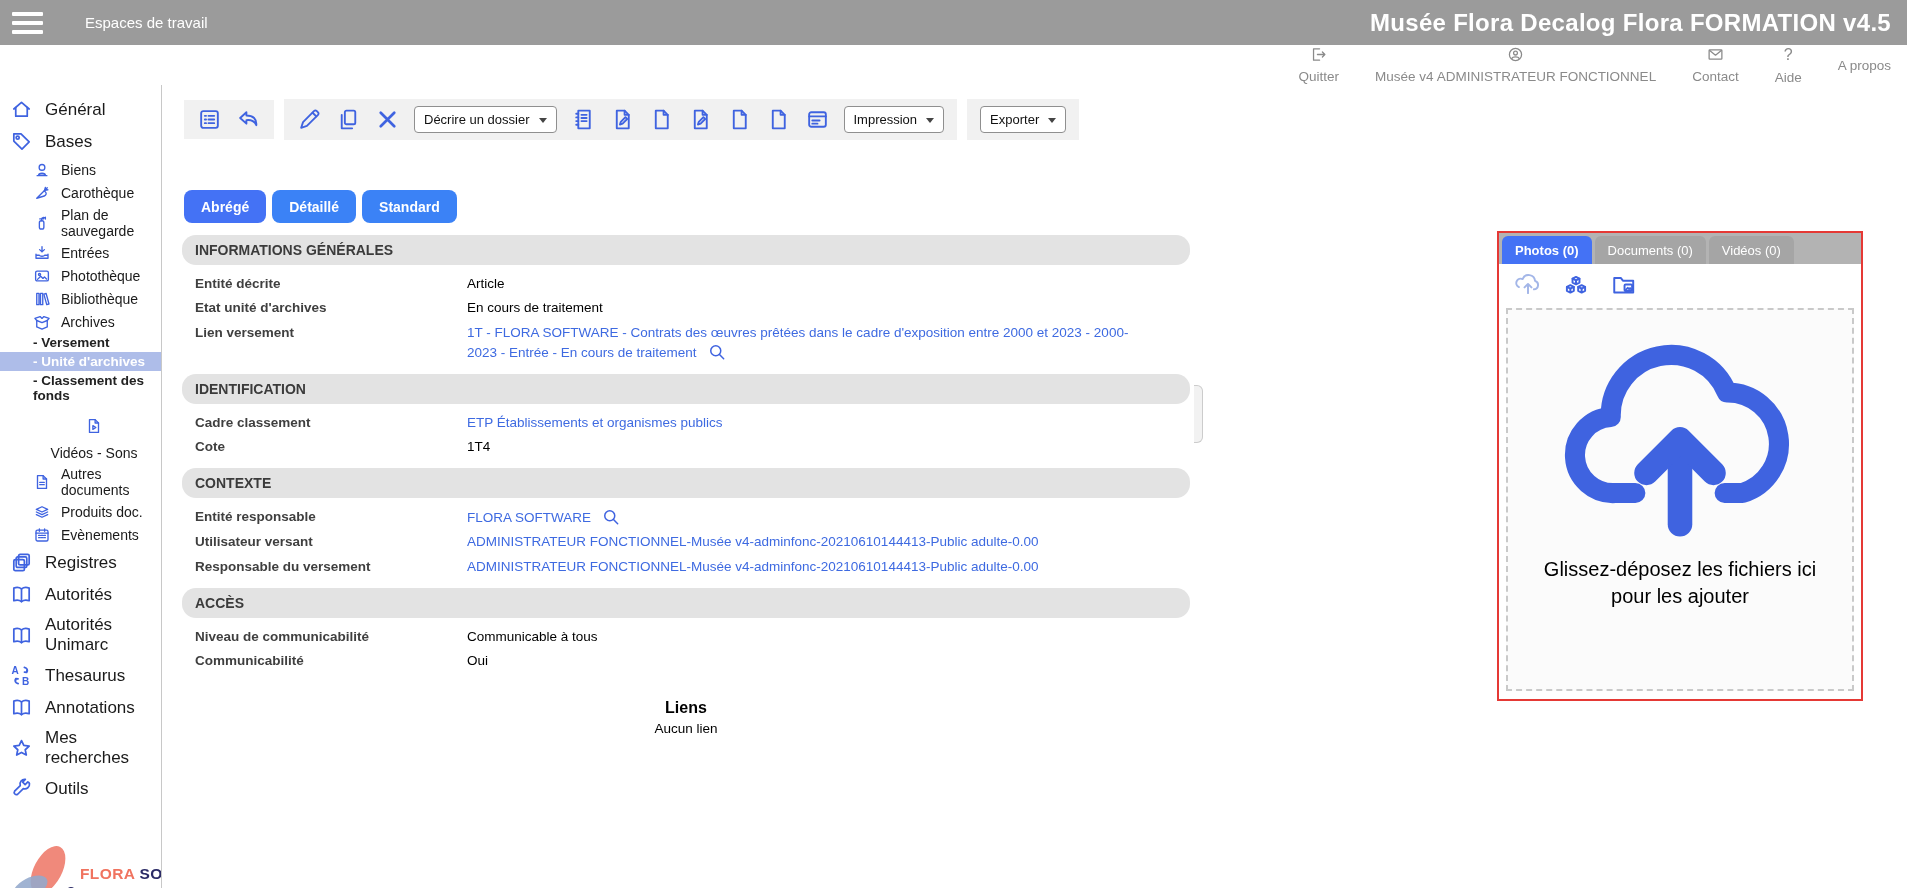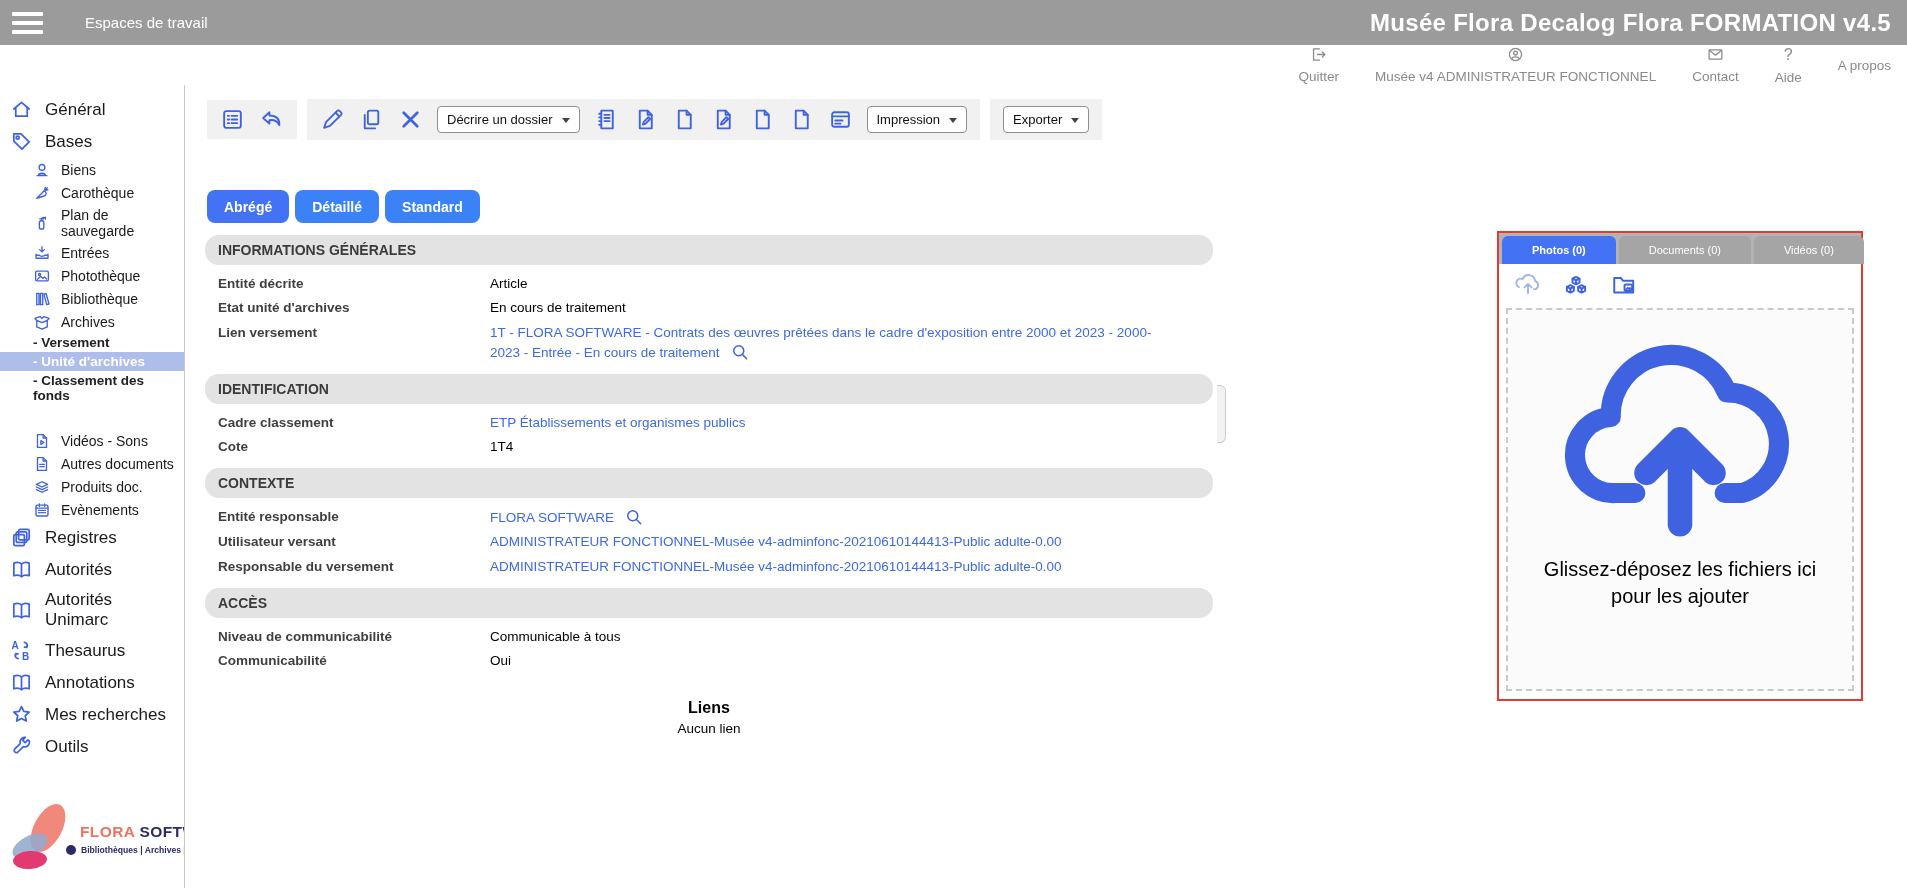--- a/index.html
+++ b/index.html
@@ -16,29 +16,29 @@
   
   .utilbar { height:40px; display:flex; justify-content:flex-end; align-items:center;
              gap:36px; padding-right:16px; color:#8a8a8a; font-size:13.5px; background:#fff; }
   .util-item { display:flex; align-items:center; gap:6px; cursor:pointer;flex-direction:column; }
   .uicon { width:17px; height:17px; display:inline-flex; color:#8a8a8a; }
   .uicon svg { width:100%; height:100%; }
   .qhelp { font-size:16px; font-weight:400; color:#8a8a8a; }
 
   
   .app { display:flex; height:803px; }
-  .sidebar { width:185px; flex:none; border-right:1px solid #c8c8c8; padding-top:8px; overflow:hidden; }
+  .sidebar { width:162px; flex:none; border-right:1px solid #c8c8c8; padding-top:8px; overflow:hidden; }
   .main { flex:1; position:relative; background:#fff; }
 
   
   .side-item { display:flex; align-items:center; cursor:pointer; color:#1a1a1a; }
   .side-item.level1 { font-size:17px; padding:4px 6px 4px 10px; gap:12px; margin:1px 0; }
   .side-item.level2 { font-size:14px; padding:2.5px 6px 2.5px 33px; gap:10px; }
   .side-item.level3 { font-size:13.5px; font-weight:700; padding:2px 6px 2px 33px; color:#222; }
-  .side-item.gap-before { margin-top:24px; }
+  .side-item.gap-before { margin-top:9px;flex-direction:column; }
   .side-item.selected { background:#aebde9; color:#fff; }
   .side-icon { display:inline-flex; color:#3f63e0; flex:none; }
   .level1 .side-icon { width:23px; height:23px; margin-left:0; }
   .level2 .side-icon { width:18px; height:18px; }
   .side-icon svg { width:100%; height:100%; }
 
   .logo { margin:34px 0 0 4px; display:flex; align-items:center; gap:2px; }
   .logo-petals { width:74px; height:86px; flex:none; }
   .brand-line { font-size:15.5px; font-weight:800; letter-spacing:.4px; white-space:nowrap; }
   .brand-flora { color:#f0735f; }
@@ -79,21 +79,21 @@
   .liens-title { font-size:16px; font-weight:700; color:#000; }
   .liens-empty { font-size:13.5px; margin-top:4px; color:#000; }
 
   .splitter { position:absolute; left:1032px; top:300px; width:9px; height:58px;
               background:#f2f2f2; border:1px solid #ccc; border-left:none; border-radius:0 6px 6px 0; cursor:col-resize; }
 
   
   .media { position:absolute; top:146px; right:44px; width:366px; height:470px;
            border:2px solid #e53935; background:#fff; display:flex; flex-direction:column; }
   .mstrip { height:31px; background:#b3b3b3; display:flex; align-items:flex-end; gap:3px; padding:3px 0 0 3px; flex:none; }
-  .mtab { height:28px; padding:0 30px; display:flex; align-items:center; font-size:11px; color:#fff;
+  .mtab { height:28px; padding:0 13px; display:flex; align-items:center; font-size:13px; color:#fff;
           background:#a5a5a5; border-radius:6px 6px 0 0; cursor:pointer; white-space:nowrap; }
   .mtab.active { background:#4472f5; font-weight:700; }
   .micons { height:42px; display:flex; align-items:center; gap:22px; padding-left:16px; flex:none; background:#fff; }
   .mbtn { background:none; border:none; padding:0; cursor:pointer; }
   .micon { width:26px; height:26px; display:block; color:#3f63e0; }
   .micon.pale { color:#a3b6e8; }
   .micon svg { width:100%; height:100%; }
   .dropzone { flex:1; margin:2px 7px 8px; border:2px dashed #c9c9c9; background:#fbfbfb;
               display:flex; flex-direction:column; align-items:center; padding-top:4px; }
   .bigcloud { width:268px; height:224px; }

